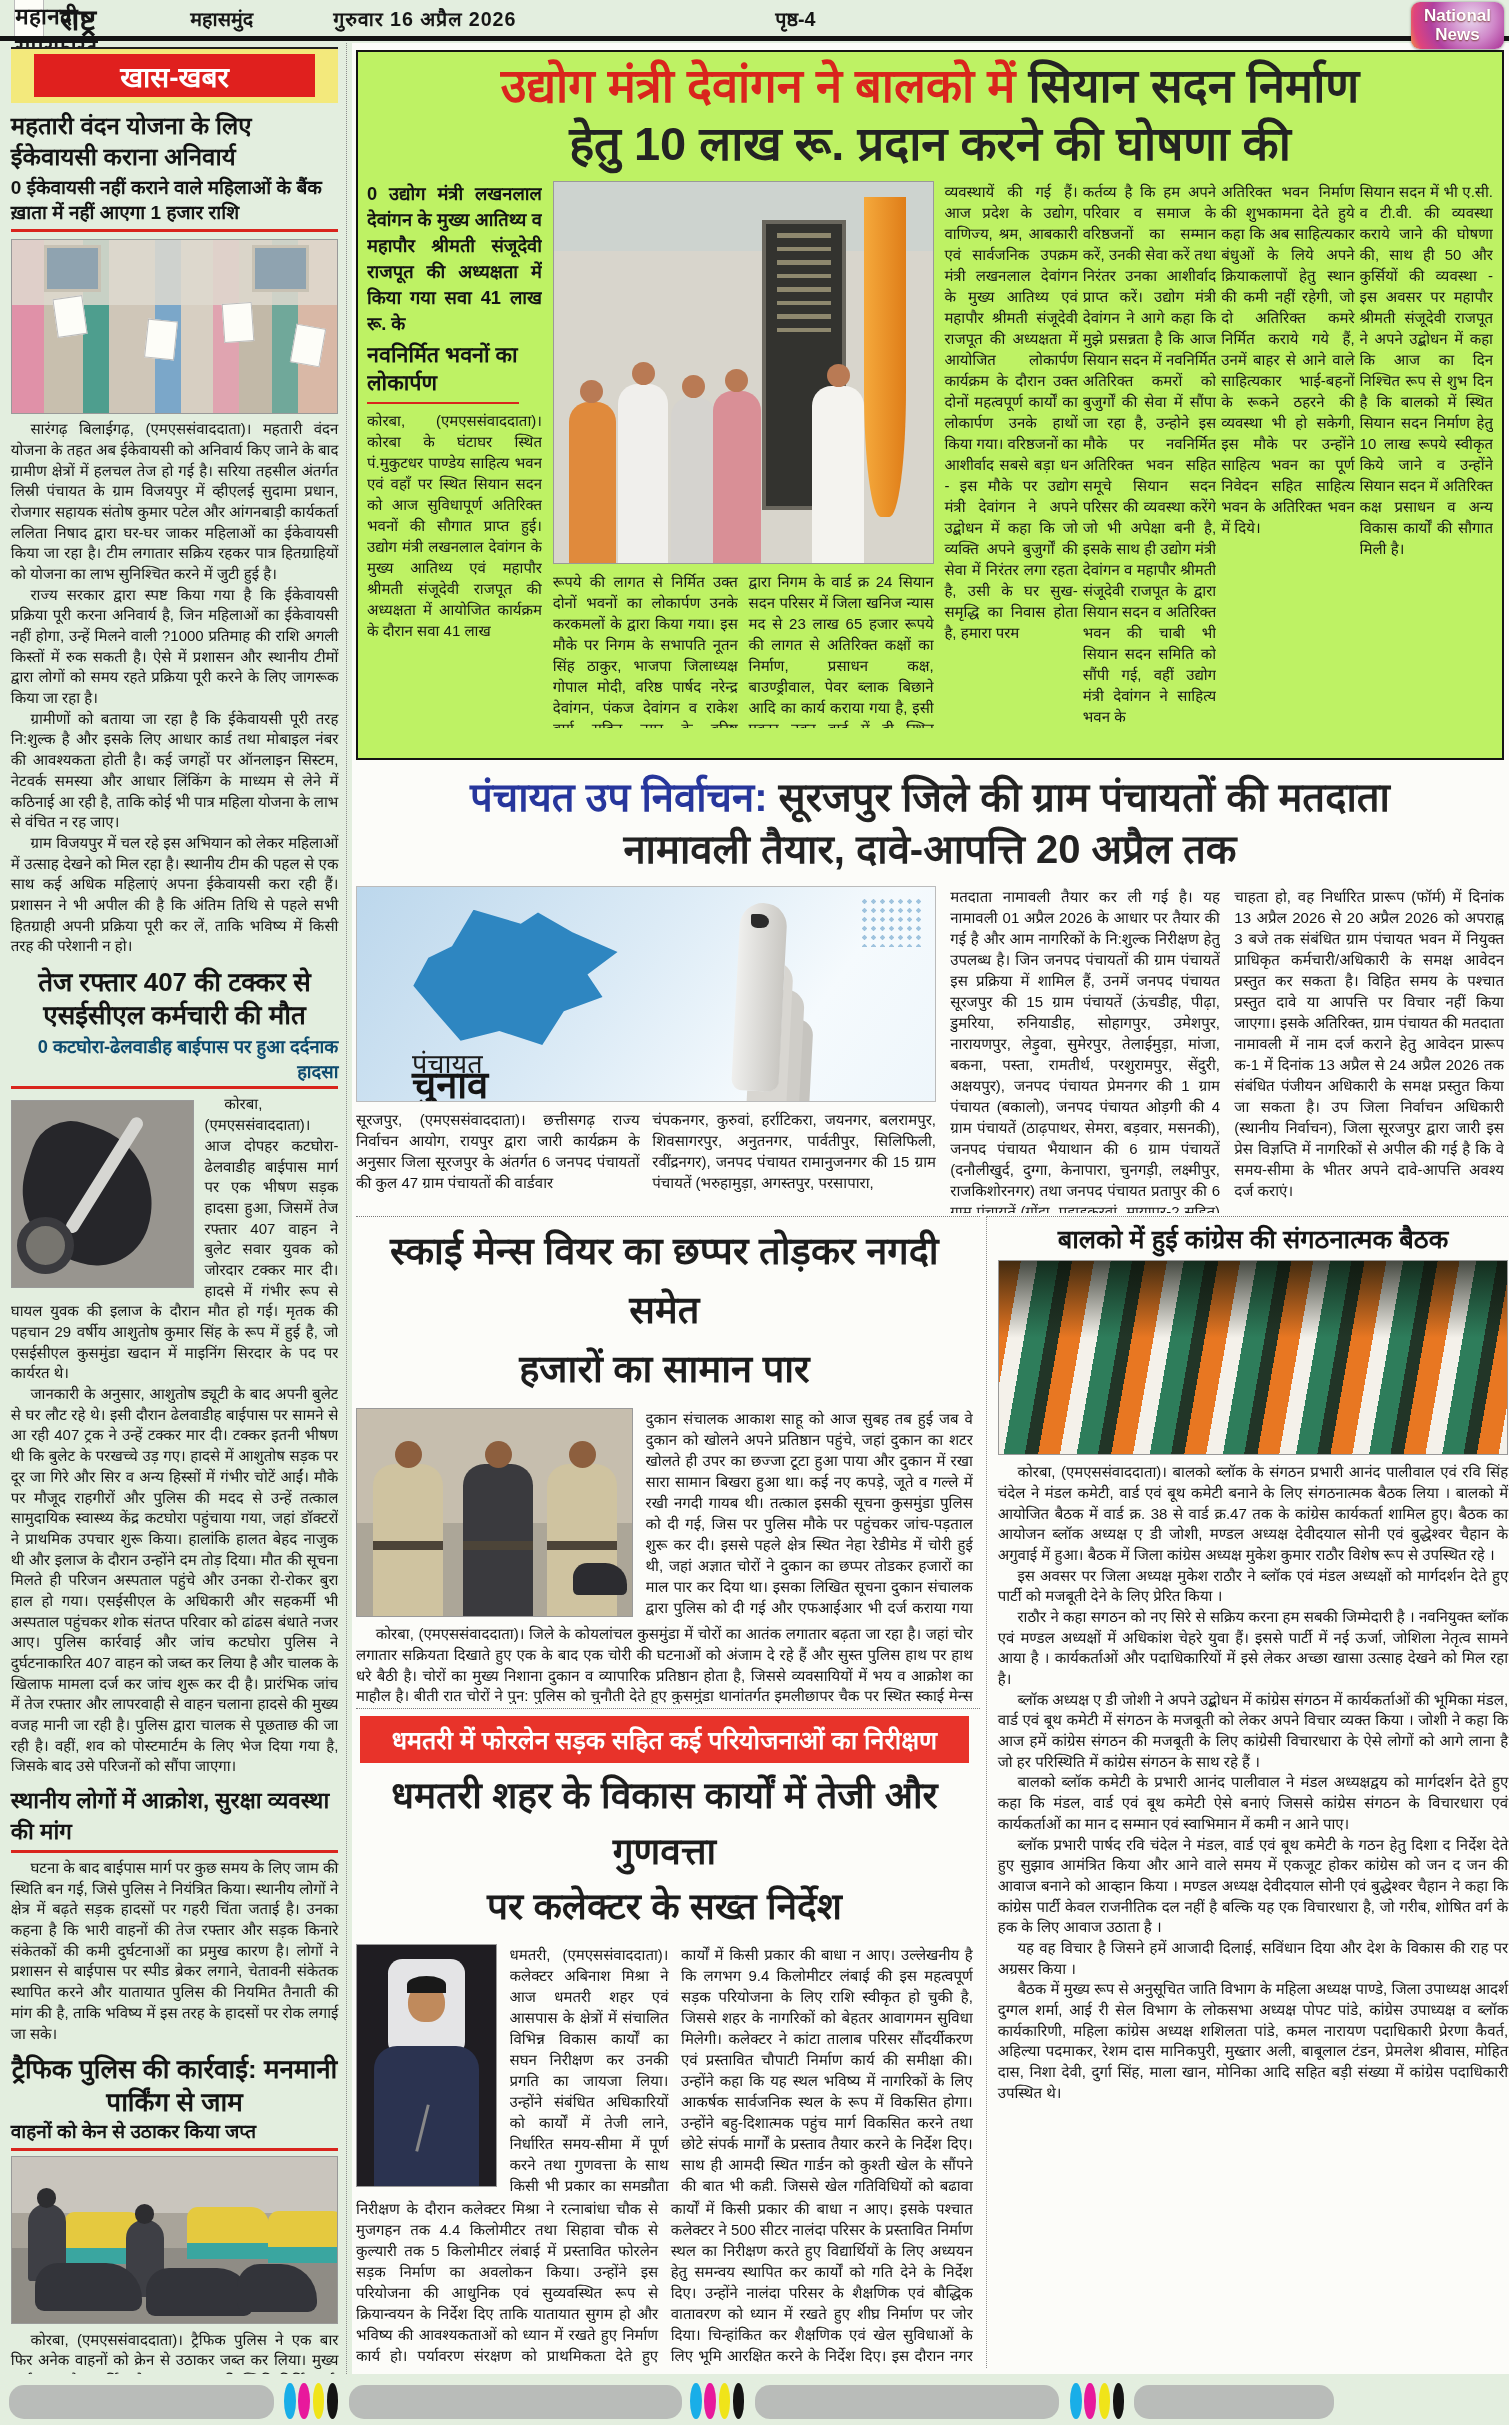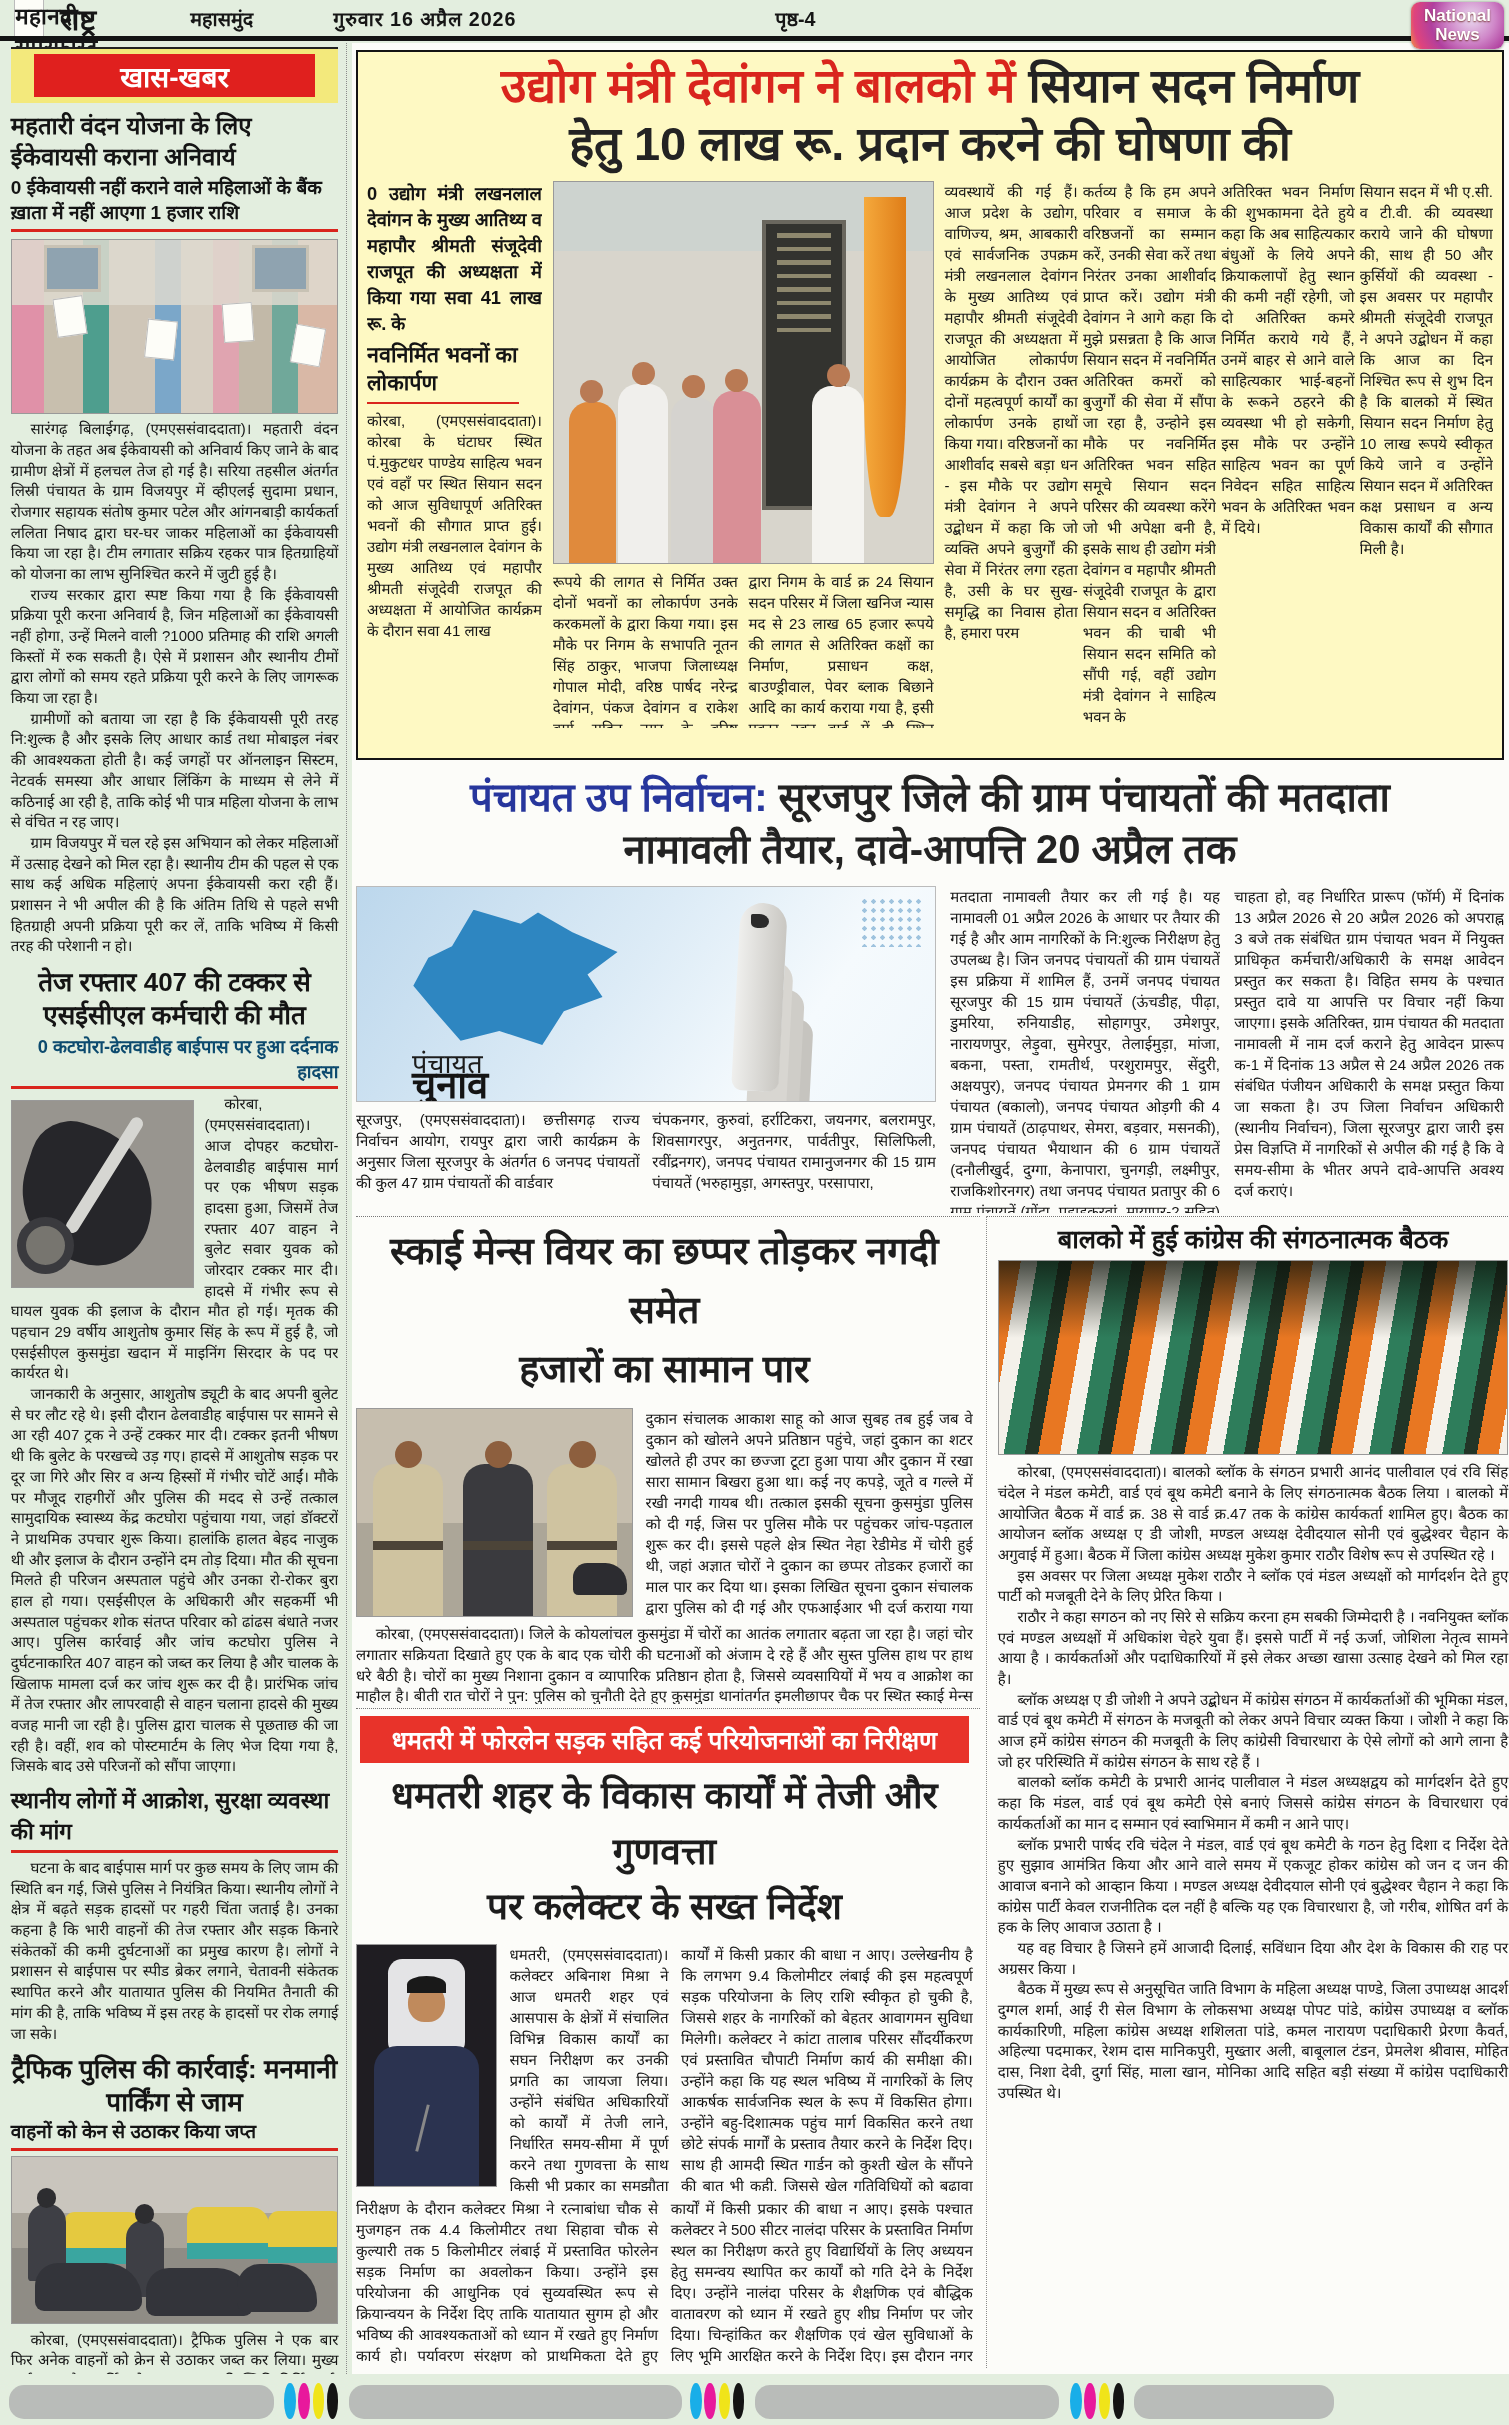--- a/index.html
+++ b/index.html
@@ -70,21 +70,21 @@
   .ph-traffic .bike { position:absolute; width:107px; height:48px; background:#33343a; border-radius:23px 36px 9px 9px; }
   .ph-traffic .fig { position:absolute; width:38px; height:77px; background:#3e3f45; border-radius:18px 18px 3.6px 3.6px; }
   .ph-traffic .fig::before { content:""; position:absolute; left:9px; top:-16px; width:19.7px; height:19.7px;
     border-radius:50%; background:#2d2d30; }
 
   
   .main-panel { position:absolute; left:352px; top:43px; width:1157px; height:2331px; background:#fcfcf9; }
 
   
   .leadbox { position:absolute; left:356px; top:50px; width:1148px; height:710px;
-    border:2.7px solid #141414; background:#fef9c3; padding:5.4px 9px; overflow:hidden; }
+    border:2.7px solid #141414; background:#bef264; padding:5.4px 9px; overflow:hidden; }
   .leadh { text-align:center; font-weight:700; line-height:1.22; }
   .leadh .l1 { font-size:47px; }
   .leadh .red { color:#d9251d; }
   .leadh .blk { color:#232323; }
   .lead-row { display:flex; gap:10.7px; margin-top:9px; height:547px; }
   .intro { width:175px; flex:0 0 175px; }
   .intro .lead-bold { font-size:18.3px; font-weight:700; line-height:1.42; text-align:justify; color:#141414;}
   .intro .lead-sub { font-size:21.5px; font-weight:700; line-height:1.3; margin-top:5.4px; color:#141414;}
   .intro .rr { width:152px; height:2.7px; background:#d9251d; margin:3.6px 0 5.4px; }
   .photo-stack { width:381px; flex:0 0 381px; display:flex; flex-direction:column; gap:7.2px; }

